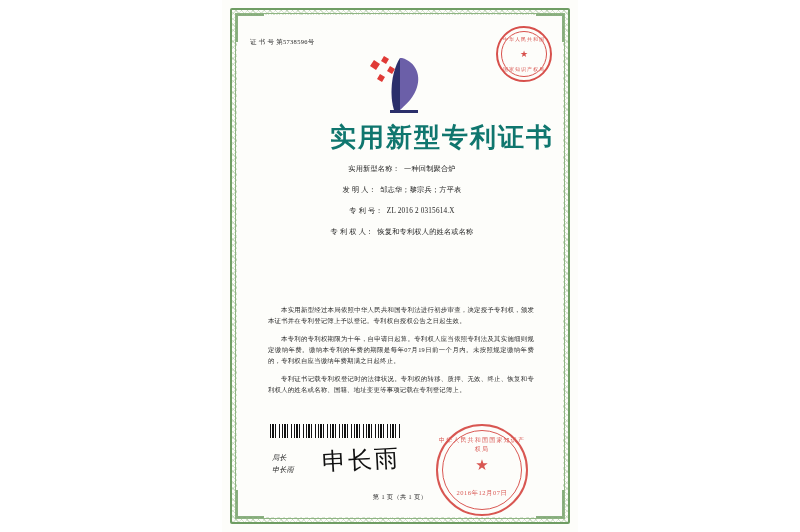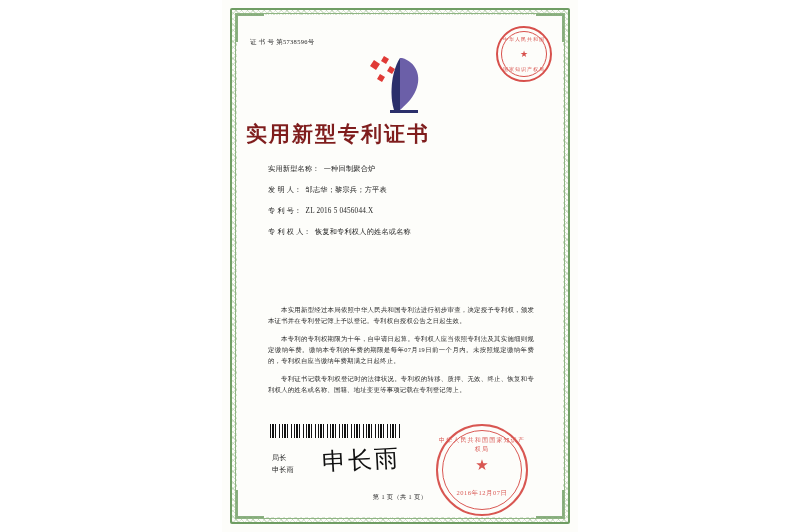--- a/index.html
+++ b/index.html
@@ -151,41 +151,42 @@
     width: 80px;
     height: 62px;
   }
 
   
   .main-title {
     position: absolute;
     left: 0;
     right: 0;
     top: 96px;
-    text-align: left;
-    font-size: 21px;
+    text-align: right;
+    font-size: 26px;
     font-weight: bold;
-    color: #7f1d1d;
+    color: #0f766e;
     letter-spacing: 2px;
     font-family: "DejaVu Serif", serif;
   }
 
   
   .fields {
     position: absolute;
     left: 22px;
     right: 18px;
     top: 140px;
   }
   .field-row {
     font-size: 7.2px;
     color: #1d1d1d;
     margin-bottom: 11px;
     white-space: nowrap;
     letter-spacing: 0.2px;
+    text-align: center;
   }
   .field-label {
     display: inline-block;
     margin-right: 4px;
   }
   .field-value {
     display: inline-block;
   }
 
   
@@ -226,20 +227,21 @@
   }
 
   
   .director {
     position: absolute;
     left: 26px;
     top: 428px;
     font-size: 7.2px;
     color: #1d1d1d;
     line-height: 12px;
+    font-style: italic;
   }
   .signature {
     position: absolute;
     left: 76px;
     top: 420px;
     font-size: 24px;
     color: #111;
     font-family: "DejaVu Serif", serif;
     letter-spacing: 2px;
     transform: rotate(-3deg);
@@ -338,21 +340,21 @@
       <div class="main-title">实用新型专利证书</div>
 
       <div class="fields">
         <div class="field-row">
           <span class="field-label">实用新型名称：</span><span class="field-value">一种回制聚合炉</span>
         </div>
         <div class="field-row">
           <span class="field-label">发 明 人：</span><span class="field-value">邹志华；黎宗兵；方平表</span>
         </div>
         <div class="field-row">
-          <span class="field-label">专 利 号：</span><span class="field-value">ZL 2016 5 0456044.X</span>
+          <span class="field-label">专 利 号：</span><span class="field-value">ZL 2016 2 0315614.X</span>
         </div>
         <div class="field-row">
           <span class="field-label">专 利 权 人：</span><span class="field-value">恢复和专利权人的姓名或名称</span>
         </div>
       </div>
 
       <div class="paragraphs">
         <div class="para">本实用新型经过本局依照中华人民共和国专利法进行初步审查，决定授予专利权，颁发本证书并在专利登记簿上予以登记。专利权自授权公告之日起生效。</div>
         <div class="para">本专利的专利权期限为十年，自申请日起算。专利权人应当依照专利法及其实施细则规定缴纳年费。缴纳本专利的年费的期限是每年07月19日前一个月内。未按照规定缴纳年费的，专利权自应当缴纳年费期满之日起终止。</div>
         <div class="para">专利证书记载专利权登记时的法律状况。专利权的转移、质押、无效、终止、恢复和专利权人的姓名或名称、国籍、地址变更等事项记载在专利登记簿上。</div>

